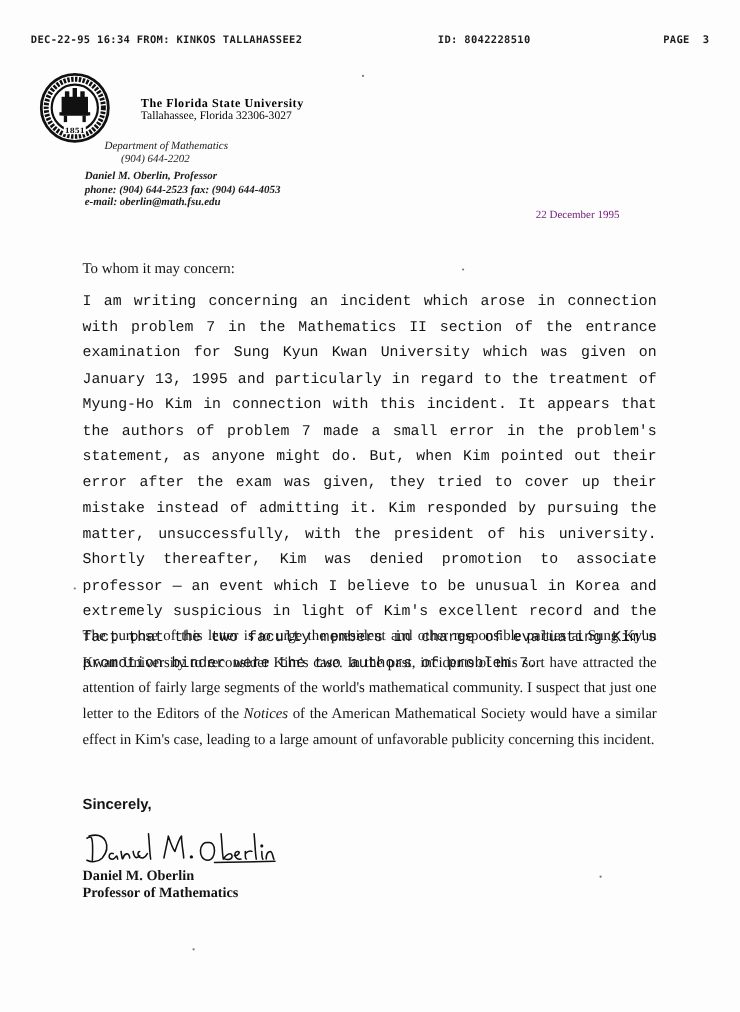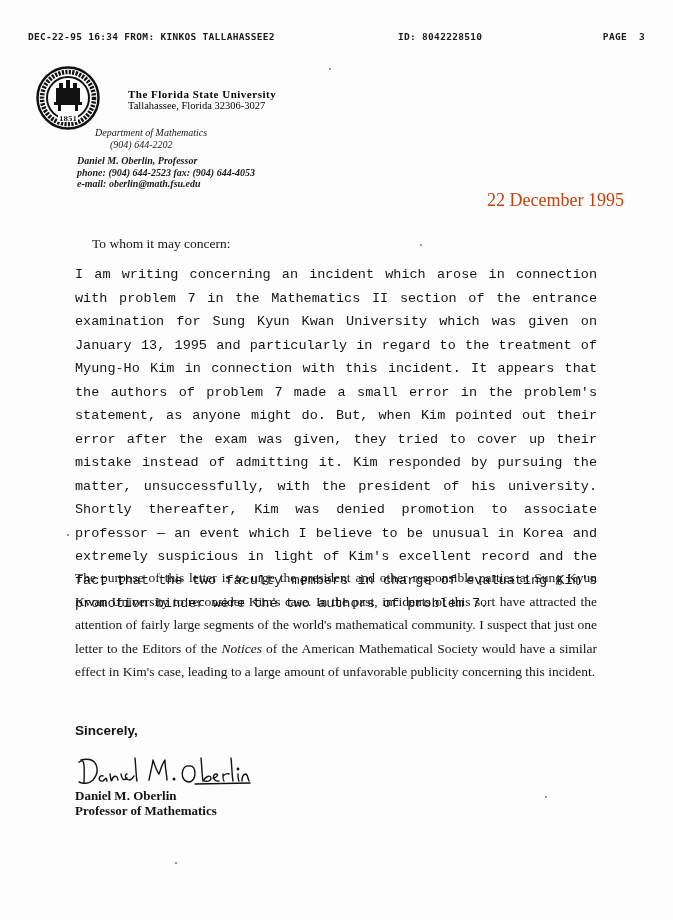--- a/index.html
+++ b/index.html
@@ -11,22 +11,22 @@
     .fh-left { left: 0; }
     .fh-id { left: 370px; }
     .fh-page { right: 0; text-align: right; }
     .seal { position: absolute; left: 36px; top: 66px; width: 64px; height: 64px; }
     .letterhead { position: absolute; left: 128px; top: 88px; font-family: "Liberation Serif", serif; color: #000000; }
     .lh-univ { font-weight: bold; font-size: 11px; letter-spacing: 0.5px; line-height: 12px; }
     .lh-addr { font-size: 10.5px; line-height: 12px; }
     .dept { position: absolute; left: 95px; top: 127px; font-family: "Liberation Serif", serif; font-style: italic; font-size: 10px; line-height: 12px; color: #1a1a1a; }
     .dept div:nth-child(2) { padding-left: 15px; }
     .contact { position: absolute; left: 77px; top: 155px; font-family: "Liberation Serif", serif; font-style: italic; font-size: 10px; line-height: 11.5px; font-weight: bold; color: #1a1a1a; }
-    .date { position: absolute; left: 487px; top: 190px; font-family: "Liberation Serif", serif; font-size: 18px; color: #c2410c; }
-    .salutation { position: absolute; left: 75px; top: 236px; font-family: "Liberation Serif", serif; font-size: 13.5px; margin-left: 17px; }
+    .date { position: absolute; left: 487px; top: 190px; font-family: "Liberation Serif", serif; font-size: 10px; color: #701a75; }
+    .salutation { position: absolute; left: 75px; top: 236px; font-family: "Liberation Serif", serif; font-size: 13.5px; }
     .para { position: absolute; left: 75px; width: 522px; font-family: "Liberation Serif", serif; font-size: 13.5px; line-height: 23.5px; text-align: justify; margin: 0; }
     .p1 { top: 263px; font-family: Liberation Mono, monospace; }
     .p2 { top: 566px; }
     .para i { font-style: italic; }
     .closing { position: absolute; left: 75px; top: 723px; font-family: Liberation Sans, sans-serif; font-size: 13.5px; font-weight: bold; }
     .signature { position: absolute; left: 75px; top: 752px; width: 190px; height: 36px; }
     .sig-block { position: absolute; left: 75px; top: 788px; font-family: "Liberation Serif", serif; font-size: 13px; font-weight: bold; line-height: 15px; }
     .speck { position: absolute; width: 2px; height: 2px; background: #777; border-radius: 1px; }
   </style>
 </head>

